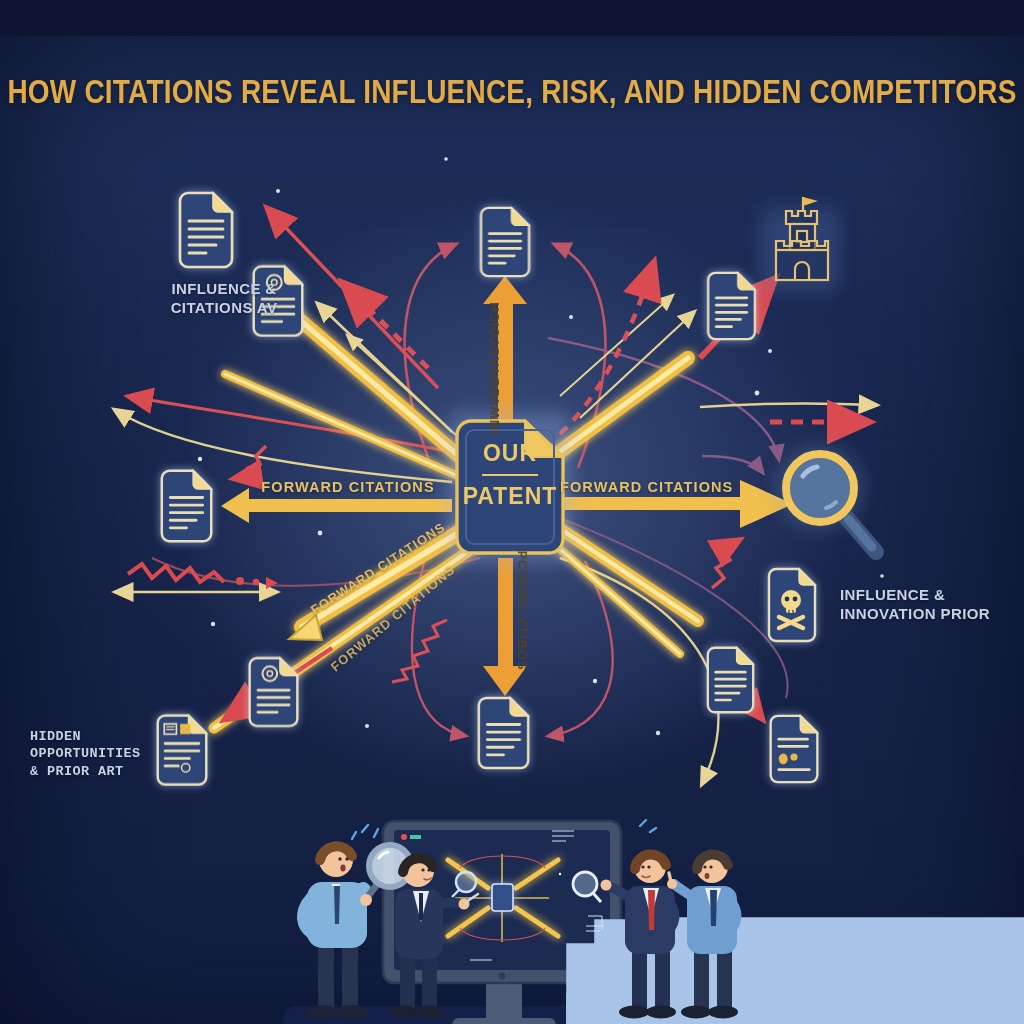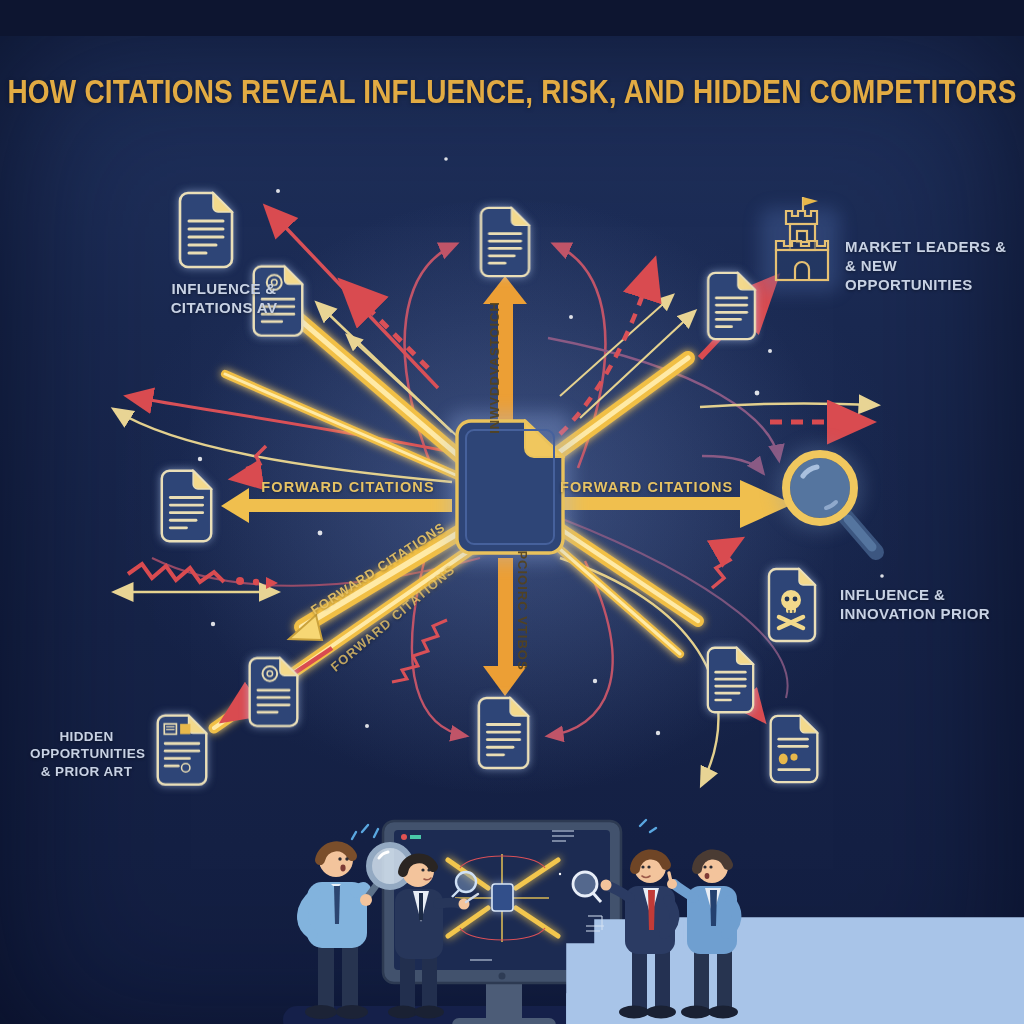--- a/index.html
+++ b/index.html
@@ -17,21 +17,21 @@
     color:#c8d2e4;letter-spacing:.4px;text-shadow:0 1px 3px rgba(0,0,0,.4);}
   .lbl .ln{display:block;}
   .goldlbl{position:absolute;font-weight:700;font-size:14.5px;color:#e6c264;
     letter-spacing:1.1px;white-space:nowrap;text-shadow:0 1px 3px rgba(0,0,0,.4);}
   .diag{transform-origin:center center;font-size:13px;opacity:.92;}
   .vert{position:absolute;font-weight:700;font-size:13px;color:#55431c;
     letter-spacing:1px;white-space:nowrap;text-align:center;opacity:.9;}
   .patent-label{position:absolute;left:457px;top:404px;width:106px;text-align:center;
     color:#ecc968;font-weight:700;font-size:23px;letter-spacing:1px;}
   .patent-label .rule{width:56px;height:2px;background:#ecc968;margin:7px auto;}
-  .tr{text-align:center;}
+  .tr{text-align:left;font-family:Liberation Mono, monospace;}
 </style>
 </head>
 <body>
 
 <div class="stage">
 
 <svg class="art" width="1024" height="1024" viewBox="0 0 1024 1024">
 <defs>
   <filter id="glowY" x="-40%" y="-40%" width="180%" height="180%">
     <feGaussianBlur stdDeviation="4.5" result="b"></feGaussianBlur>
@@ -418,24 +418,20 @@
 </g>
 </svg>
 
 <div class="title">HOW CITATIONS REVEAL INFLUENCE, RISK, AND HIDDEN COMPETITORS</div>
 
 <div class="lbl" style="left:125px;top:243px;width:198px;text-align:center;">
   <span class="ln">INFLUENCE &amp;</span>
   <span class="ln">CITATIONS AV</span>
 </div>
 
-<div class="lbl" style="left:845px;top:201px;width:175px;">
-  <span class="ln">MARKET LEADERS &amp;</span>
-  <span class="ln">&amp; NEW OPPORTUNITIES</span>
-</div>
 
 <div class="goldlbl" style="left:258px;top:443px;width:180px;text-align:center;">FORWARD CITATIONS</div>
 
 <div class="goldlbl" style="left:560px;top:443px;width:160px;text-align:center;">FORWARD CITATIONS</div>
 
 <div class="goldlbl diag" style="left:300px;top:527px;width:150px;text-align:center;transform:rotate(-33deg);">FORWARD CITATIONS</div>
 
 <div class="goldlbl diag" style="left:315px;top:577px;width:150px;text-align:center;transform:rotate(-40deg);opacity:.8;">FORWARD CITATIONS</div>
 
 <div class="vert" style="left:419px;top:324px;width:150px;transform:rotate(-90deg);">INWVDDVASTOICH</div>
@@ -447,14 +443,19 @@
   <span class="ln">INNOVATION PRIOR</span>
 </div>
 
 
 <div class="lbl tr" style="left:30px;top:692px;width:113px;font-size:13.5px;">
   <span class="ln">HIDDEN</span>
   <span class="ln">OPPORTUNITIES</span>
   <span class="ln">&amp; PRIOR ART</span>
 </div>
 
-
+<div class="patent-label">
+  <div>OUR</div>
+  <div class="rule"></div>
+  <div>PATENT</div>
 </div>
 
+</div>
+
 </body></html>

